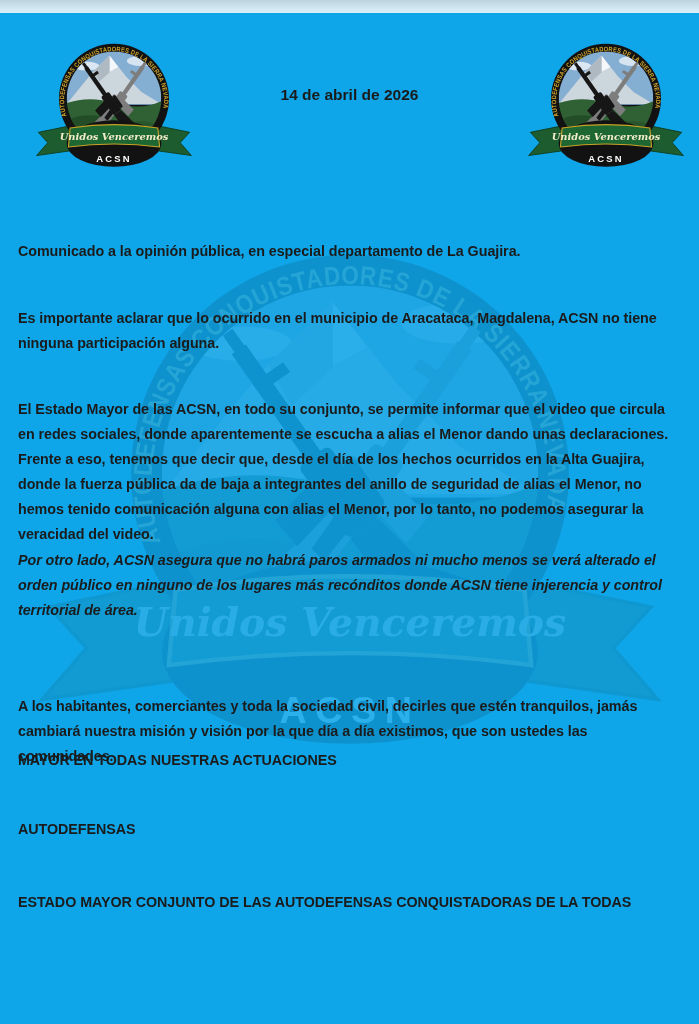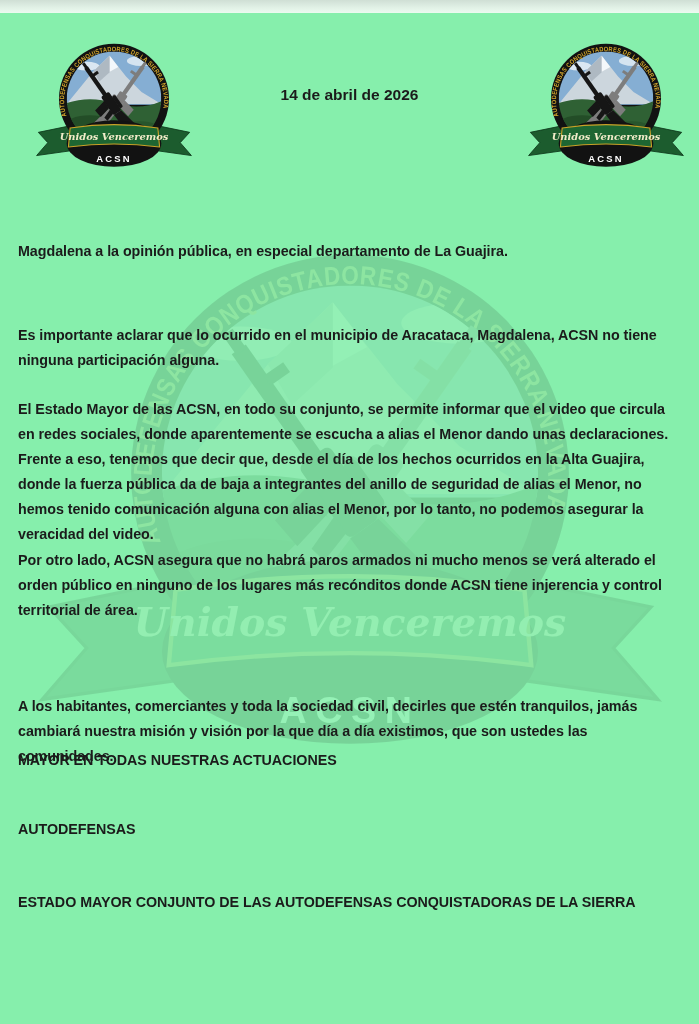--- a/index.html
+++ b/index.html
@@ -1,19 +1,19 @@
 <!DOCTYPE html>
 <html><head>
 <meta charset="utf-8">
 <style>
   html,body{margin:0;padding:0;background:#ffffff;}
   .page{
     position:relative;
     width:699px;height:1024px;
-    background:#86efac;
+    background:#0ea5e9;
     overflow:hidden;
     font-family:"Liberation Sans","DejaVu Sans",sans-serif;
     color:#1b1b1b;
   }
   .scan-band{
     position:absolute;top:0;left:0;width:699px;height:13px;
     background:linear-gradient(180deg,#dcdcdc 0%,#f2f2f1 60%,#fdfdfc 100%);
     opacity:.85;
   }
   .logo{position:absolute;top:30px;width:172px;}
@@ -29,23 +29,23 @@
   .date{
     position:absolute;top:86px;left:0;width:699px;
     text-align:center;font-size:15.5px;font-weight:700;
   }
   .para{
     position:absolute;left:18px;width:666px;
     font-size:14.3px;font-weight:700;line-height:25px;
     letter-spacing:-0.05px;
   }
   .p1{top:225px;}
-  .p2{top:309px;}
+  .p2{top:292px;}
   .p3{top:390px;margin-top:7px;}
-  .p4{top:534px;}
+  .p4{top:534px;font-style:italic;}
   .p5{top:680px;}
   .closing1{top:734px;}
   .closing2{top:803px;}
   .closing3{top:876px;}
   .defs-svg{position:absolute;width:0;height:0;overflow:hidden;}
 </style>
 </head>
 <body>
 
 <div class="page">
@@ -117,23 +117,23 @@
         <use href="#acsn-logo"></use>
       </svg>
   </div>
   <div class="logo logo-right">
     <svg viewBox="0 0 200 168">
         <use href="#acsn-logo"></use>
       </svg>
   </div>
   <div class="date">14 de abril de 2026</div>
 
-  <p class="para p1">Magdalena a la opinión pública, en especial departamento de La Guajira.</p>
+  <p class="para p1">Comunicado a la opinión pública, en especial departamento de La Guajira.</p>
   <p class="para p2">Es importante aclarar que lo ocurrido en el municipio de Aracataca, Magdalena, ACSN no tiene ninguna participación alguna.</p>
   <p class="para p3">El Estado Mayor de las ACSN, en todo su conjunto, se permite informar que el video que circula en redes sociales, donde aparentemente se escucha a alias el Menor dando unas declaraciones. Frente a eso, tenemos que decir que, desde el día de los hechos ocurridos en la Alta Guajira, donde la fuerza pública da de baja a integrantes del anillo de seguridad de alias el Menor, no hemos tenido comunicación alguna con alias el Menor, por lo tanto, no podemos asegurar la veracidad del video.</p>
   <p class="para p4">Por otro lado, ACSN asegura que no habrá paros armados ni mucho menos se verá alterado el orden público en ninguno de los lugares más recónditos donde ACSN tiene injerencia y control territorial de área.</p>
   <p class="para p5">A los habitantes, comerciantes y toda la sociedad civil, decirles que estén tranquilos, jamás cambiará nuestra misión y visión por la que día a día existimos, que son ustedes las comunidades.</p>
 
   <p class="para closing1">MAYOR EN TODAS NUESTRAS ACTUACIONES</p>
   <p class="para closing2">AUTODEFENSAS</p>
-  <p class="para closing3">ESTADO MAYOR CONJUNTO DE LAS AUTODEFENSAS CONQUISTADORAS DE LA SIERRA</p>
+  <p class="para closing3">ESTADO MAYOR CONJUNTO DE LAS AUTODEFENSAS CONQUISTADORAS DE LA TODAS</p>
 
 </div>
 
 </body></html>

